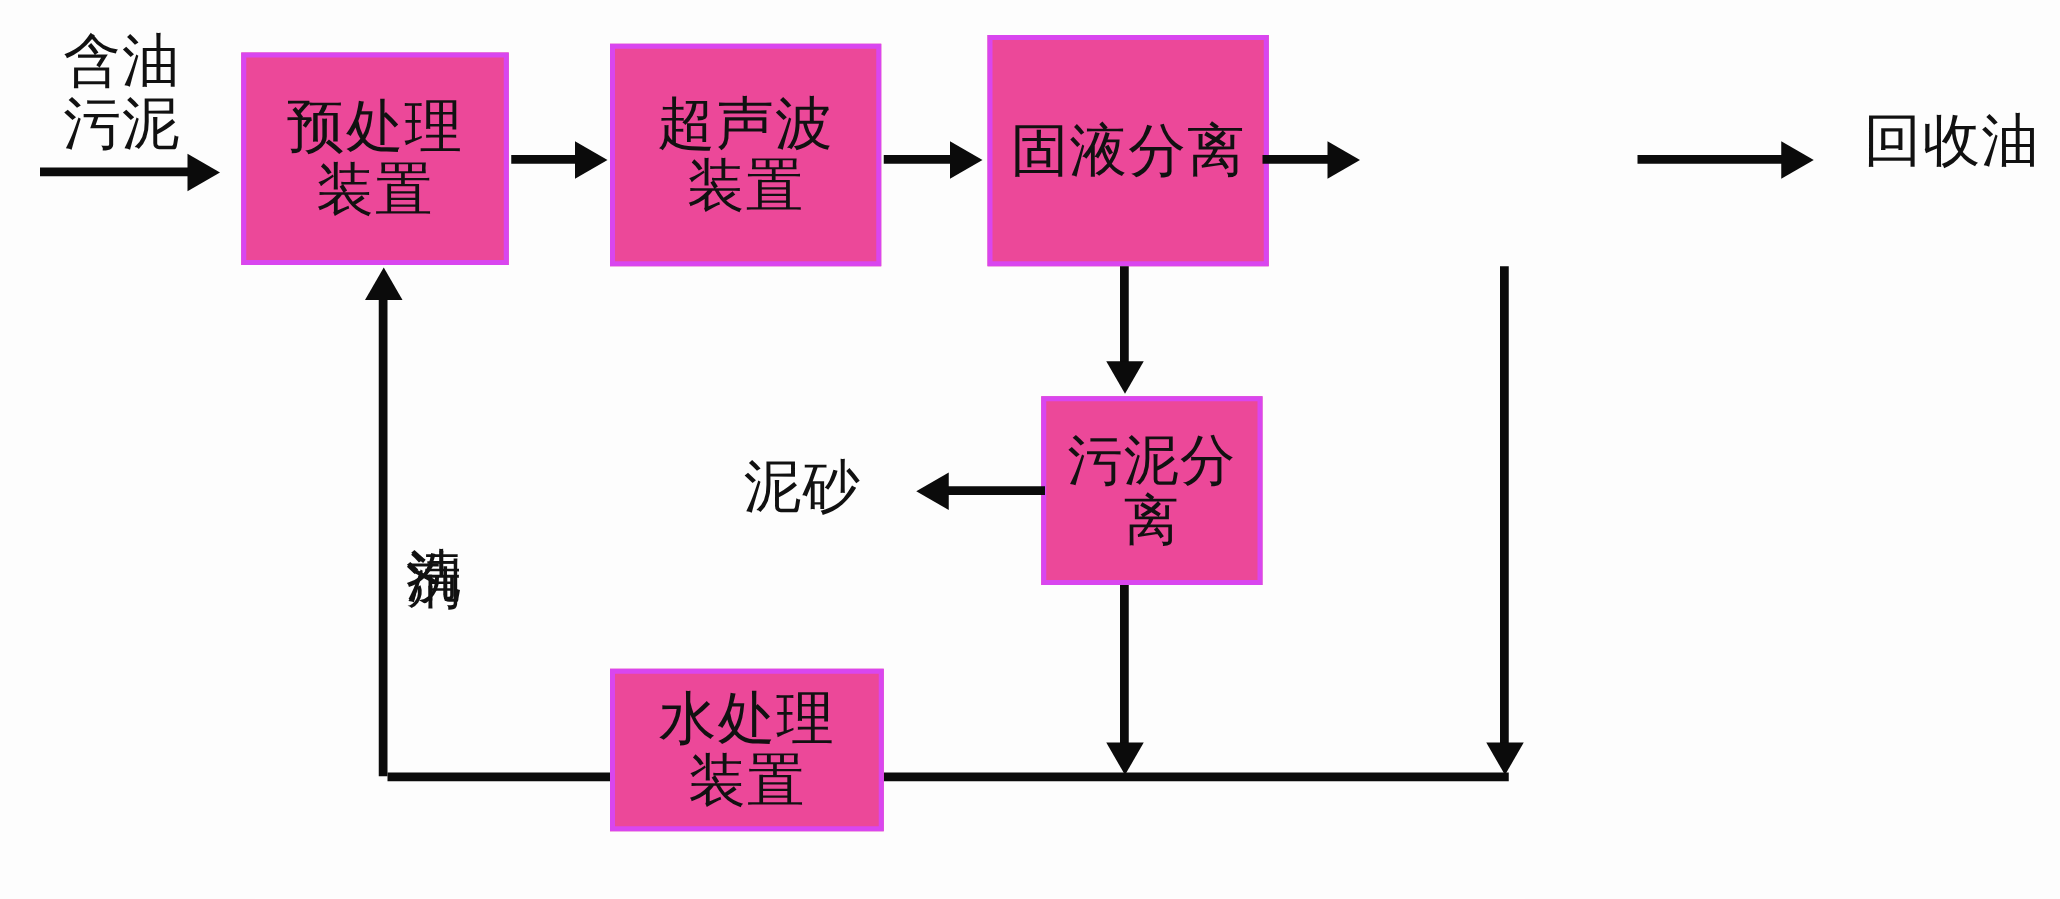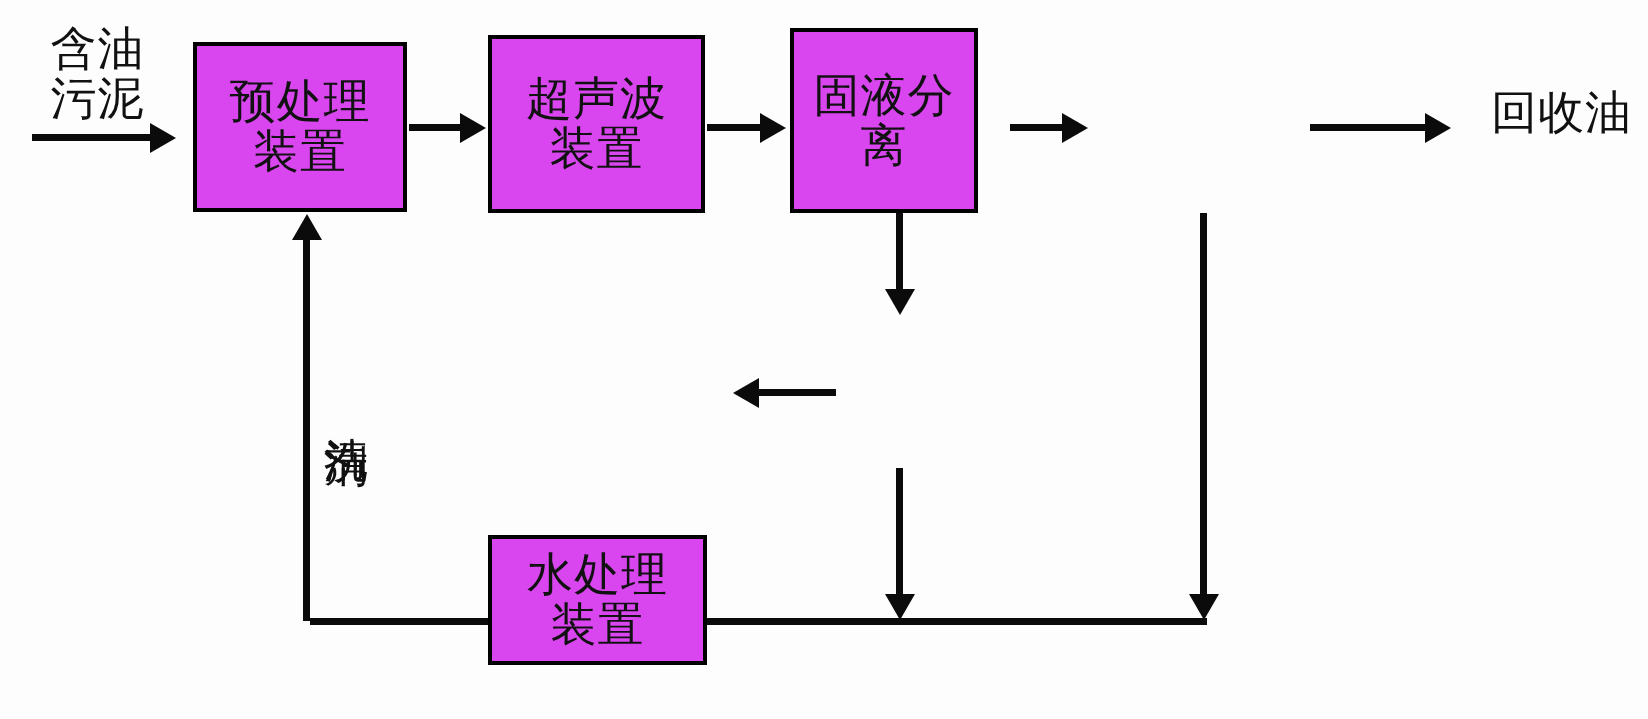--- a/index.html
+++ b/index.html
@@ -11,22 +11,22 @@
     position: relative;
     width: 1648px;
     height: 719px;
     background: #fdfdfd;
     overflow: hidden;
     font-family: "DejaVu Serif", "Liberation Serif", serif;
   }
   .box {
     position: absolute;
     box-sizing: border-box;
-    border: 4px solid #000000;
-    background: #d946ef;
+    border: 4px solid #d946ef;
+    background: #ec4899;
     display: flex;
     align-items: center;
     justify-content: center;
     text-align: center;
     color: #111111;
     line-height: 1.08;
     font-size: 46px;
     letter-spacing: 1px;
   }
   .box span { display: block; }
@@ -109,42 +109,48 @@
   <div class="box" style="left:488px; top:35px; width:217px; height:178px;">
     <div>
       <span>超声波</span>
       <span>装置</span>
     </div>
   </div>
 
   <div class="hline" style="left:707px; top:124px; width:55px;"></div>
   <div class="arrow-r" style="left:760px; top:113px;"></div>
 
-  <div class="box" style="left:790px; top:28px; width:188px; height:185px;">
+  <div class="box" style="left:790px; top:28px; width:225px; height:185px;">
     <div>
       <span>固液分离</span>
     </div>
   </div>
 
   <div class="hline" style="left:1010px; top:124px; width:54px;"></div>
   <div class="arrow-r" style="left:1062px; top:113px;"></div>
 
 
   <div class="hline" style="left:1310px; top:124px; width:118px;"></div>
   <div class="arrow-r" style="left:1425px; top:113px;"></div>
 
   <div class="freelabel" style="left:1462px; top:88px; width:170px; text-align:right;">回收油</div>
 
   <div class="vline" style="left:896px; top:213px; width:7px; height:78px;"></div>
   <div class="arrow-d" style="left:885px; top:289px;"></div>
 
+  <div class="box" style="left:833px; top:317px; width:177px; height:151px; font-size:44px;">
+    <div>
+      <span>污泥分离</span>
+    </div>
+  </div>
 
   <div class="hline" style="left:758px; top:389px; width:78px;"></div>
   <div class="arrow-l" style="left:733px; top:378px;"></div>
 
+  <div class="freelabel" style="left:595px; top:365px; width:135px; text-align:left;">泥砂</div>
 
   <div class="vline" style="left:896px; top:468px; width:7px; height:128px;"></div>
   <div class="arrow-d" style="left:885px; top:594px;"></div>
 
   <div class="vline" style="left:1200px; top:213px; width:7px; height:383px;"></div>
   <div class="arrow-d" style="left:1189px; top:594px;"></div>
 
   <div class="hline" style="left:707px; top:618px; width:500px;"></div>
 
   <div class="hline" style="left:310px; top:618px; width:180px;"></div>

